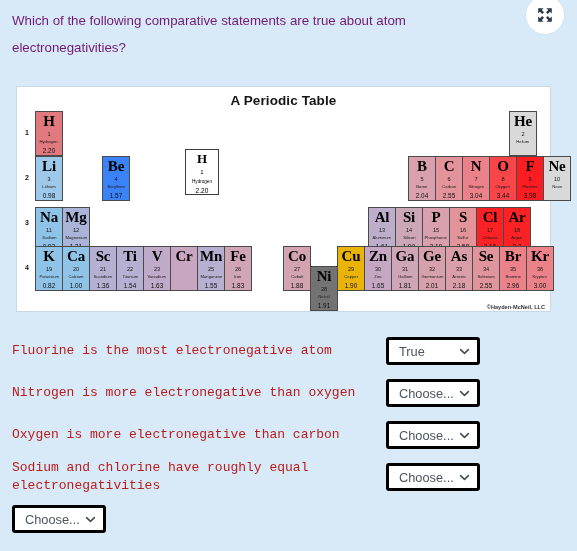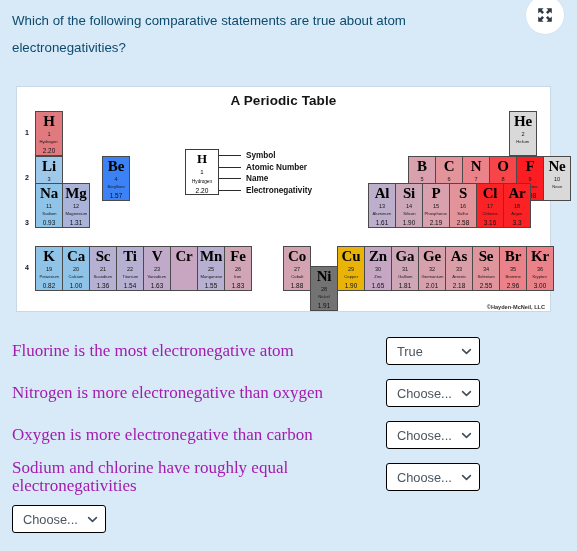--- a/index.html
+++ b/index.html
@@ -16,21 +16,21 @@
   }
 
   
   .prompt-wrap {
     position: absolute;
     left: 0; top: 0;
     width: 577px;
     padding-top: 4px;
   }
   .prompt-text {
-    color: #0c4a6e;
+    color: #701a75;
     font-size: 13.3px;
     line-height: 27px;
     padding: 3px 70px 0 12px;
     font-family: "Liberation Sans", sans-serif;
   }
 
   .expand-btn {
     position: absolute;
     right: 13px;
     top: -4px;
@@ -218,32 +218,32 @@
     top: 330px;
     width: 577px;
   }
   .stmt-row {
     display: flex;
     align-items: center;
     height: 42px;
     padding-left: 12px;
   }
   .stmt-label {
-    color: #a21caf;
-    font-size: 17px;
-    font-family: Liberation Serif, serif;
+    color: #b91c1c;
+    font-size: 13px;
+    font-family: Liberation Mono, monospace;
     width: 374px;
     flex: 0 0 374px;
     line-height: 18px;
   }
   .stmt-select {
     width: 94px;
     height: 28px;
     background: #fff;
-    border: 1px solid #000000;
+    border: 3px solid #000000;
     border-radius: 3px;
     box-sizing: border-box;
     display: flex;
     align-items: center;
     justify-content: space-between;
     padding: 0 7px 0 10px;
     cursor: pointer;
   }
   .stmt-select .val {
     font-size: 12.8px;
@@ -340,21 +340,21 @@
           <div class="en">3.98</div>
         </div>
         <div class="cell" style="background: rgb(217, 217, 217);">
           <div class="sym">Ne</div>
           <div class="num">10</div>
           <div class="nm">Neon</div>
           <div class="en"></div>
         </div>
       </div>
       <div class="rownum" style="top: 108px;">3</div>
-      <div class="pt-row" style="top: 72px;">
+      <div class="pt-row" style="top: 96px;">
         <div class="cell" style="background: rgb(143, 196, 232);">
           <div class="sym">Na</div>
           <div class="num">11</div>
           <div class="nm">Sodium</div>
           <div class="en">0.93</div>
         </div>
         <div class="cell" style="background: rgb(169, 180, 216); text-align: right;">
           <div class="sym">Mg</div>
           <div class="num">12</div>
           <div class="nm">Magnesium</div>
@@ -511,38 +511,20 @@
       </div>
     </div>
 
   <div class="pt-key">
     <div class="key-cell">
       <div class="sym">H</div>
       <div class="num">1</div>
       <div class="nm">Hydrogen</div>
       <div class="en">2.20</div>
     </div>
-    <div class="key-labels">
-      <div class="key-line">
-          <div class="key-dash"></div>
-          <span class="lbl">Symbol</span>
-        </div>
-      <div class="key-line">
-          <div class="key-dash"></div>
-          <span class="lbl">Atomic Number</span>
-        </div>
-      <div class="key-line">
-          <div class="key-dash"></div>
-          <span class="lbl">Name</span>
-        </div>
-      <div class="key-line">
-          <div class="key-dash"></div>
-          <span class="lbl">Electronegativity</span>
-        </div>
-    </div>
   </div>
 
   <div class="pt-credit">©Hayden-McNeil, LLC</div>
 </div>
 
 <div class="statements">
 
 <div class="stmt-row">
       <div class="stmt-label">Fluorine is the most electronegative atom</div>
       <div class="stmt-select">

